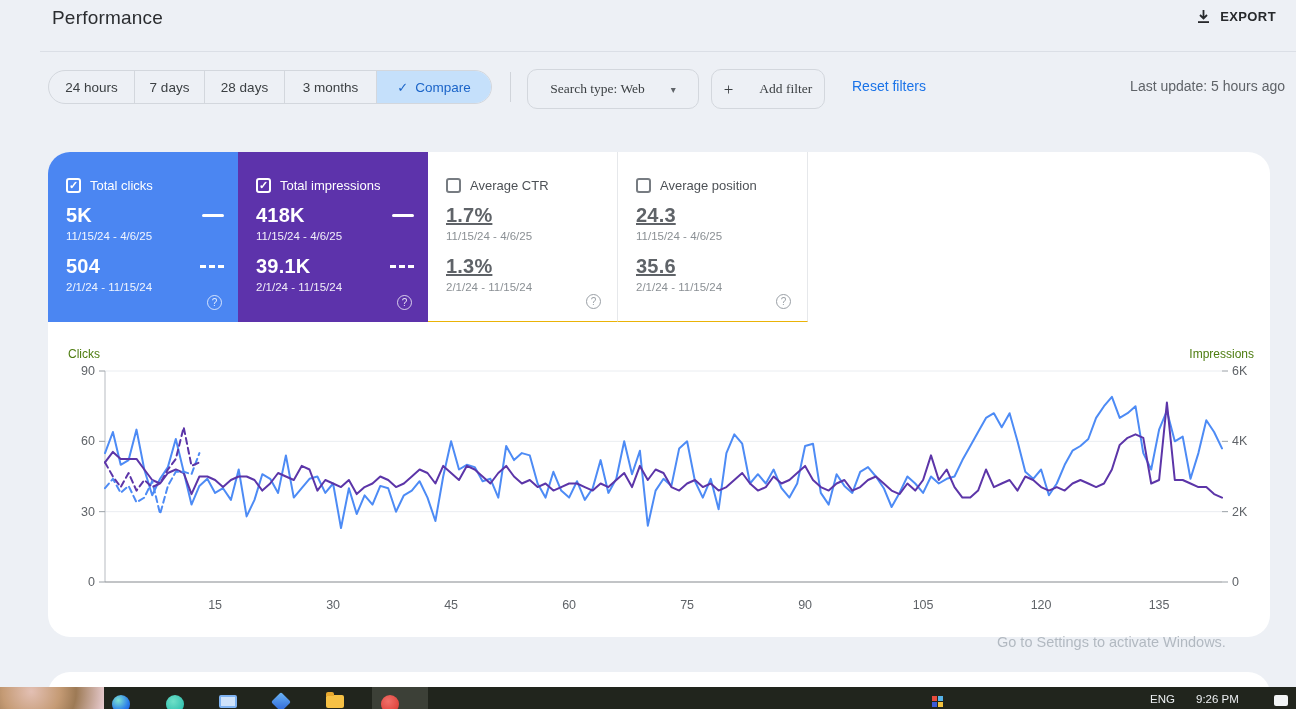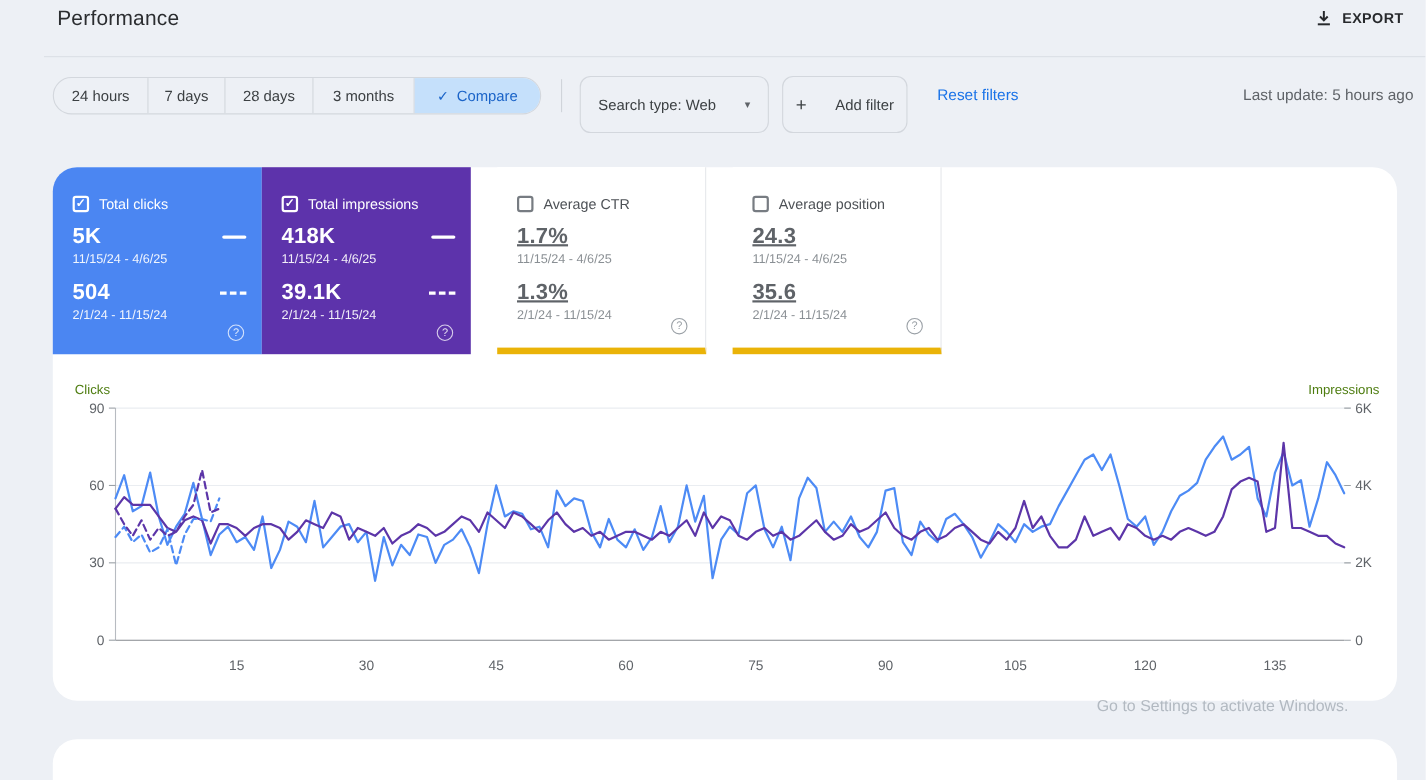--- a/index.html
+++ b/index.html
@@ -13,35 +13,35 @@
   .export-label { font-size:13px; font-weight:700; color:#27292c; letter-spacing:.4px; }
   .header-divider { position:absolute; left:40px; right:0; top:51px; height:1px; background:#dbdfe6; }
 
   
   .seg-group { position:absolute; left:48px; top:70px; height:34px; display:flex; border:1px solid #d3d7dd; border-radius:17px; overflow:hidden; background:transparent; }
   .seg { display:flex; align-items:center; justify-content:center; gap:7px; font-size:13.5px; color:#3c4043; border-right:1px solid #d3d7dd; cursor:pointer; padding:0 2px; }
   .seg:last-child { border-right:none; }
   .seg.selected { background:#c5e0fb; color:#1b64c8; font-weight:500; }
   .seg-check { font-size:13px; }
   .toolbar-divider { position:absolute; left:510px; top:72px; height:30px; width:1px; background:#d0d4da; }
-  .pill { position:absolute; top:69px; height:52px; border:1px solid #d3d7dd; border-radius:10px; display:flex; align-items:center; justify-content:center; gap:26px; font-size:13.5px; color:#3c4043; cursor:pointer; }
+  .pill { position:absolute; top:69px; height:40px; border:1px solid #d3d7dd; border-radius:10px; display:flex; align-items:center; justify-content:center; gap:26px; font-size:13.5px; color:#3c4043; cursor:pointer;font-family:Liberation Serif, serif; }
   .pill-search { left:527px; width:172px; }
   .pill-filter { left:711px; width:114px; }
   .dd-arrow { font-size:10px; color:#5f6368; }
   .plus-glyph { font-size:17px; color:#3c4043; font-weight:400; line-height:1; }
   .reset-link { position:absolute; left:852px; top:78px; font-size:14px; font-weight:500; color:#1a73e8; cursor:pointer; }
   .last-update { position:absolute; right:11px; top:78px; font-size:14px; color:#5f6368; }
 
   
   .main-card { position:absolute; left:48px; top:152px; width:1222px; height:485px; background:#ffffff; border-radius:22px; }
   .tiles-row { position:absolute; left:0; top:0; display:flex; }
   .tile { position:relative; width:190px; height:170px; padding:26px 16px 0 18px; cursor:pointer; }
   .tile-blue { background:#4b86f2; border-radius:22px 0 0 0; color:#fff; }
   .tile-purple { background:#5d33ab; color:#fff; }
-  .tile-white { background:#fff; border-right:1px solid #e6e8eb; border-bottom:6px solid #eab308; color:#5f6368;margin-left:24px; }
+  .tile-white { background:#fff; border-right:1px solid #e6e8eb; border-bottom:1px solid #eab308; color:#5f6368; }
   .tile-head { display:flex; align-items:center; gap:9px; }
   .cb { width:15px; height:15px; border-radius:3px; display:flex; align-items:center; justify-content:center; flex:0 0 auto; }
   .cb-checked { border:2px solid #ffffff; }
   .cb-mark { color:#fff; font-size:11px; line-height:1; font-weight:700; }
   .cb-empty { border:2px solid #777c82; background:#fff; }
   .tile-label { font-size:13px; font-weight:500; white-space:nowrap; }
   .tile-white .tile-label { color:#4d5156; }
   .vrow { display:flex; align-items:center; justify-content:space-between; width:158px; margin-top:11px; }
   .vrow2 { margin-top:13px; }
   .tile-value { font-size:20px; font-weight:700; letter-spacing:.2px; }
@@ -251,14 +251,33 @@
       <polyline points="105.0,453.1 112.9,432.0 120.7,464.8 128.6,460.1 136.5,429.6 144.3,469.5 152.2,495.3 160.1,478.8 167.9,467.1 175.8,439.0 183.7,471.8 191.5,504.6 199.4,485.9 207.3,478.8 215.1,492.9 223.0,488.2 230.9,499.9 238.7,469.5 246.6,516.4 254.5,499.9 262.3,474.2 270.2,478.8 278.1,492.9 285.9,455.4 293.8,497.6 301.7,488.2 309.5,478.8 317.4,476.5 325.3,492.9 333.1,483.5 341.0,528.1 348.9,488.2 356.7,514.0 364.6,495.3 372.5,504.6 380.3,485.9 388.2,488.2 396.0,511.7 403.9,495.3 411.8,490.6 419.6,481.2 427.5,497.6 435.4,521.0 443.2,476.5 451.1,441.3 459.0,469.5 466.8,464.8 474.7,467.1 482.6,481.2 490.4,478.8 498.3,497.6 506.2,446.0 514.0,460.1 521.9,453.1 529.8,455.4 537.6,483.5 545.5,497.6 553.4,471.8 561.2,490.6 569.1,497.6 577.0,481.2 584.8,499.9 592.7,488.2 600.6,460.1 608.4,492.9 616.3,478.8 624.2,441.3 632.0,474.2 639.9,450.7 647.8,525.7 655.6,490.6 663.5,478.8 671.4,485.9 679.2,448.4 687.1,441.3 695.0,481.2 702.8,497.6 710.7,478.8 718.6,509.3 726.4,453.1 734.3,434.3 742.2,443.7 750.0,483.5 757.9,474.2 765.8,483.5 773.6,469.5 781.5,488.2 789.4,497.6 797.2,483.5 805.1,446.0 813.0,443.7 820.8,492.9 828.7,504.6 836.6,474.2 844.4,485.9 852.3,492.9 860.2,471.8 868.0,467.1 875.9,476.5 883.8,488.2 891.6,507.0 899.5,492.9 907.4,476.5 915.2,483.5 923.1,492.9 931.0,476.5 938.8,483.5 946.7,478.8 954.5,476.5 962.4,460.1 970.3,446.0 978.1,432.0 986.0,417.9 993.9,413.2 1001.7,427.3 1009.6,413.2 1017.5,441.3 1025.3,471.8 1033.2,478.8 1041.1,469.5 1048.9,495.3 1056.8,483.5 1064.7,464.8 1072.5,450.7 1080.4,446.0 1088.3,439.0 1096.1,417.9 1104.0,406.2 1111.9,396.8 1119.7,417.9 1127.6,413.2 1135.5,406.2 1143.3,453.1 1151.2,469.5 1159.1,429.6 1166.9,410.9 1174.8,441.3 1182.7,436.6 1190.5,478.8 1198.4,453.1 1206.3,420.2 1214.1,432.0 1222.0,448.4" fill="none" stroke="#4d8bf5" stroke-width="2" stroke-linejoin="round" stroke-linecap="round"></polyline>
       <polyline points="105.0,462.4 112.9,451.9 120.7,458.9 128.6,458.9 136.5,458.9 144.3,469.5 152.2,480.0 160.1,483.5 167.9,473.0 175.8,469.5 183.7,473.0 191.5,494.1 199.4,476.5 207.3,476.5 215.1,480.0 223.0,487.1 230.9,480.0 238.7,476.5 246.6,476.5 254.5,480.0 262.3,490.6 270.2,483.5 278.1,473.0 285.9,476.5 293.8,480.0 301.7,465.9 309.5,469.5 317.4,490.6 325.3,480.0 333.1,483.5 341.0,487.1 348.9,480.0 356.7,494.1 364.6,487.1 372.5,483.5 380.3,476.5 388.2,480.0 396.0,487.1 403.9,483.5 411.8,476.5 419.6,469.5 427.5,473.0 435.4,483.5 443.2,465.9 451.1,473.0 459.0,480.0 466.8,465.9 474.7,469.5 482.6,476.5 490.4,483.5 498.3,473.0 506.2,465.9 514.0,476.5 521.9,483.5 529.8,480.0 537.6,487.1 545.5,483.5 553.4,490.6 561.2,487.1 569.1,483.5 577.0,483.5 584.8,487.1 592.7,490.6 600.6,483.5 608.4,487.1 616.3,480.0 624.2,473.0 632.0,487.1 639.9,465.9 647.8,480.0 655.6,469.5 663.5,473.0 671.4,487.1 679.2,490.6 687.1,483.5 695.0,480.0 702.8,487.1 710.7,483.5 718.6,490.6 726.4,487.1 734.3,480.0 742.2,473.0 750.0,483.5 757.9,490.6 765.8,487.1 773.6,476.5 781.5,483.5 789.4,480.0 797.2,473.0 805.1,465.9 813.0,480.0 820.8,487.1 828.7,490.6 836.6,483.5 844.4,480.0 852.3,490.6 860.2,487.1 868.0,480.0 875.9,476.5 883.8,483.5 891.6,490.6 899.5,494.1 907.4,483.5 915.2,490.6 923.1,480.0 931.0,455.4 938.8,480.0 946.7,469.5 954.5,487.1 962.4,497.6 970.3,497.6 978.1,490.6 986.0,469.5 993.9,487.1 1001.7,483.5 1009.6,480.0 1017.5,490.6 1025.3,476.5 1033.2,480.0 1041.1,487.1 1048.9,490.6 1056.8,487.1 1064.7,490.6 1072.5,483.5 1080.4,480.0 1088.3,483.5 1096.1,487.1 1104.0,483.5 1111.9,469.5 1119.7,444.9 1127.6,437.8 1135.5,434.3 1143.3,437.8 1151.2,483.5 1159.1,480.0 1166.9,402.6 1174.8,480.0 1182.7,480.0 1190.5,483.5 1198.4,487.1 1206.3,487.1 1214.1,494.1 1222.0,497.6" fill="none" stroke="#5c35a8" stroke-width="2" stroke-linejoin="round" stroke-linecap="round"></polyline>
       <polyline points="105.0,488.2 112.9,478.8 120.7,492.9 128.6,485.9 136.5,502.3 144.3,497.6 152.2,481.2 160.1,514.0 167.9,485.9 175.8,471.8 183.7,471.8 191.5,474.2 199.4,453.1" fill="none" stroke="#4d8bf5" stroke-width="2" stroke-linejoin="round" stroke-linecap="round" stroke-dasharray="6,4"></polyline>
       <polyline points="105.0,462.4 112.9,476.5 120.7,487.1 128.6,473.0 136.5,490.6 144.3,480.0 152.2,487.1 160.1,483.5 167.9,469.5 175.8,458.9 183.7,427.3 191.5,465.9 199.4,462.4" fill="none" stroke="#5c35a8" stroke-width="2" stroke-linejoin="round" stroke-linecap="round" stroke-dasharray="6,4"></polyline>
     </svg>
 
   <div class="wm2">Go to Settings to activate Windows.</div>
 
   <div class="next-card"></div>
 
+  <div class="taskbar">
+    <div class="wallpaper"></div>
+    <div class="tb-icon icon-edge"></div>
+    <div class="tb-icon icon-teal"></div>
+    <div class="tb-icon icon-pc"></div>
+    <div class="tb-icon icon-diamond"></div>
+    <div class="tb-icon icon-folder"></div>
+    <div class="active-slot"></div>
+    <div class="tb-icon icon-red"></div>
+    <div class="tray-grid">
+        <span></span>
+        <span></span>
+        <span></span>
+        <span></span>
+      </div>
+    <div class="tray-text tray-lang">ENG</div>
+    <div class="tray-text tray-time">9:26 PM</div>
+    <div class="tray-notif"></div>
+  </div>
 
 </div>
 
 </body></html>

